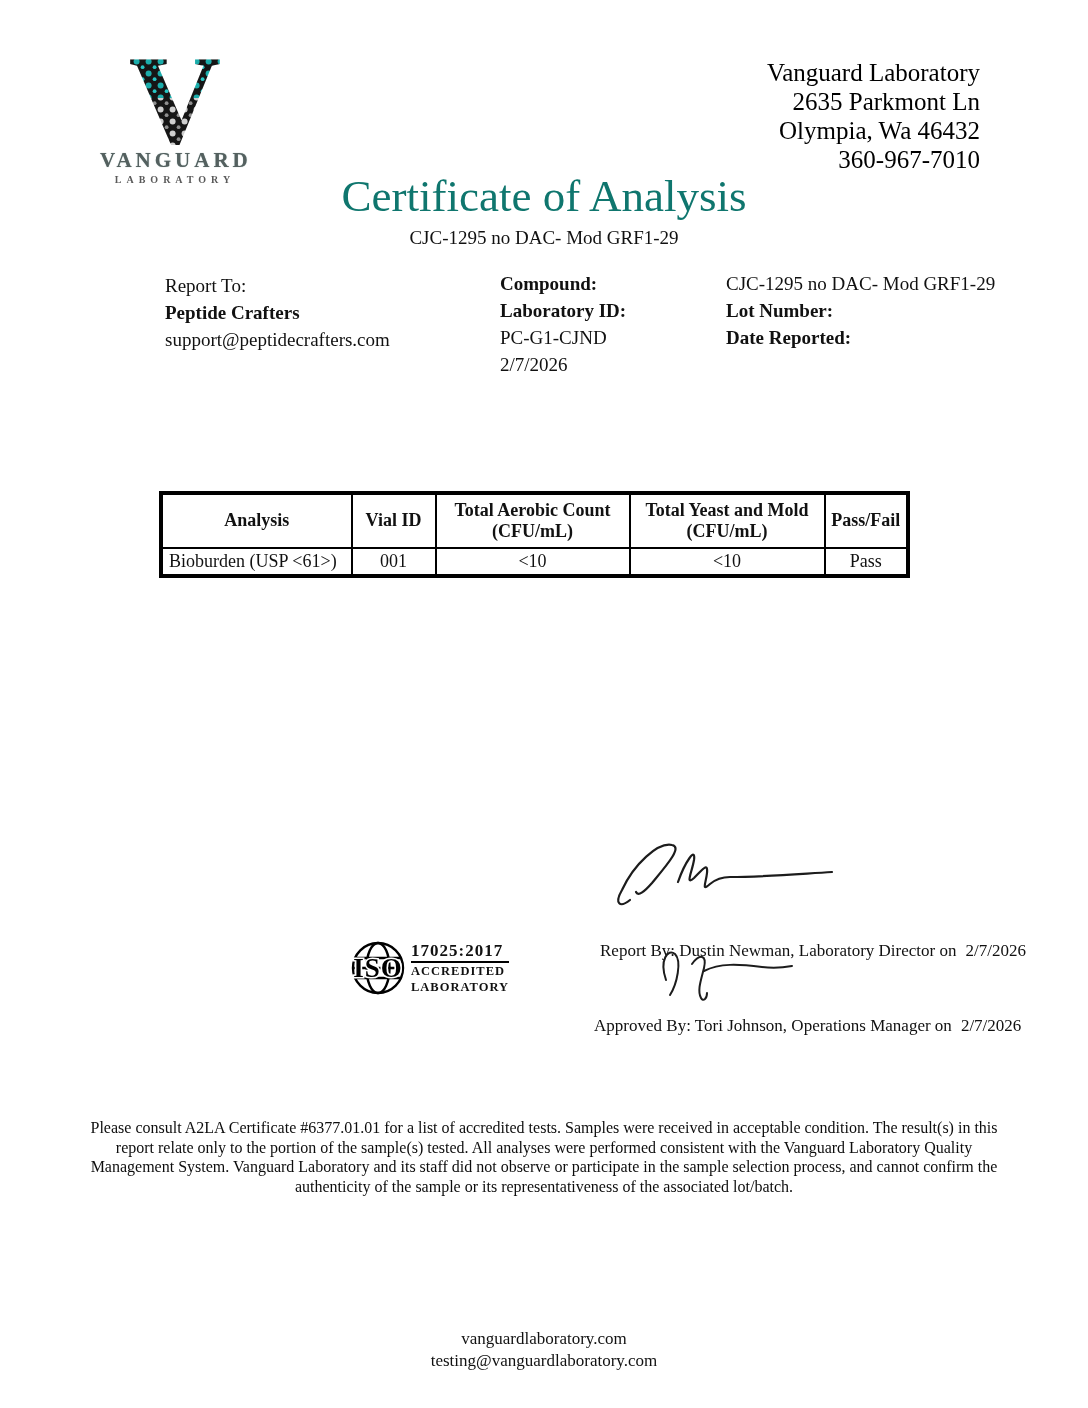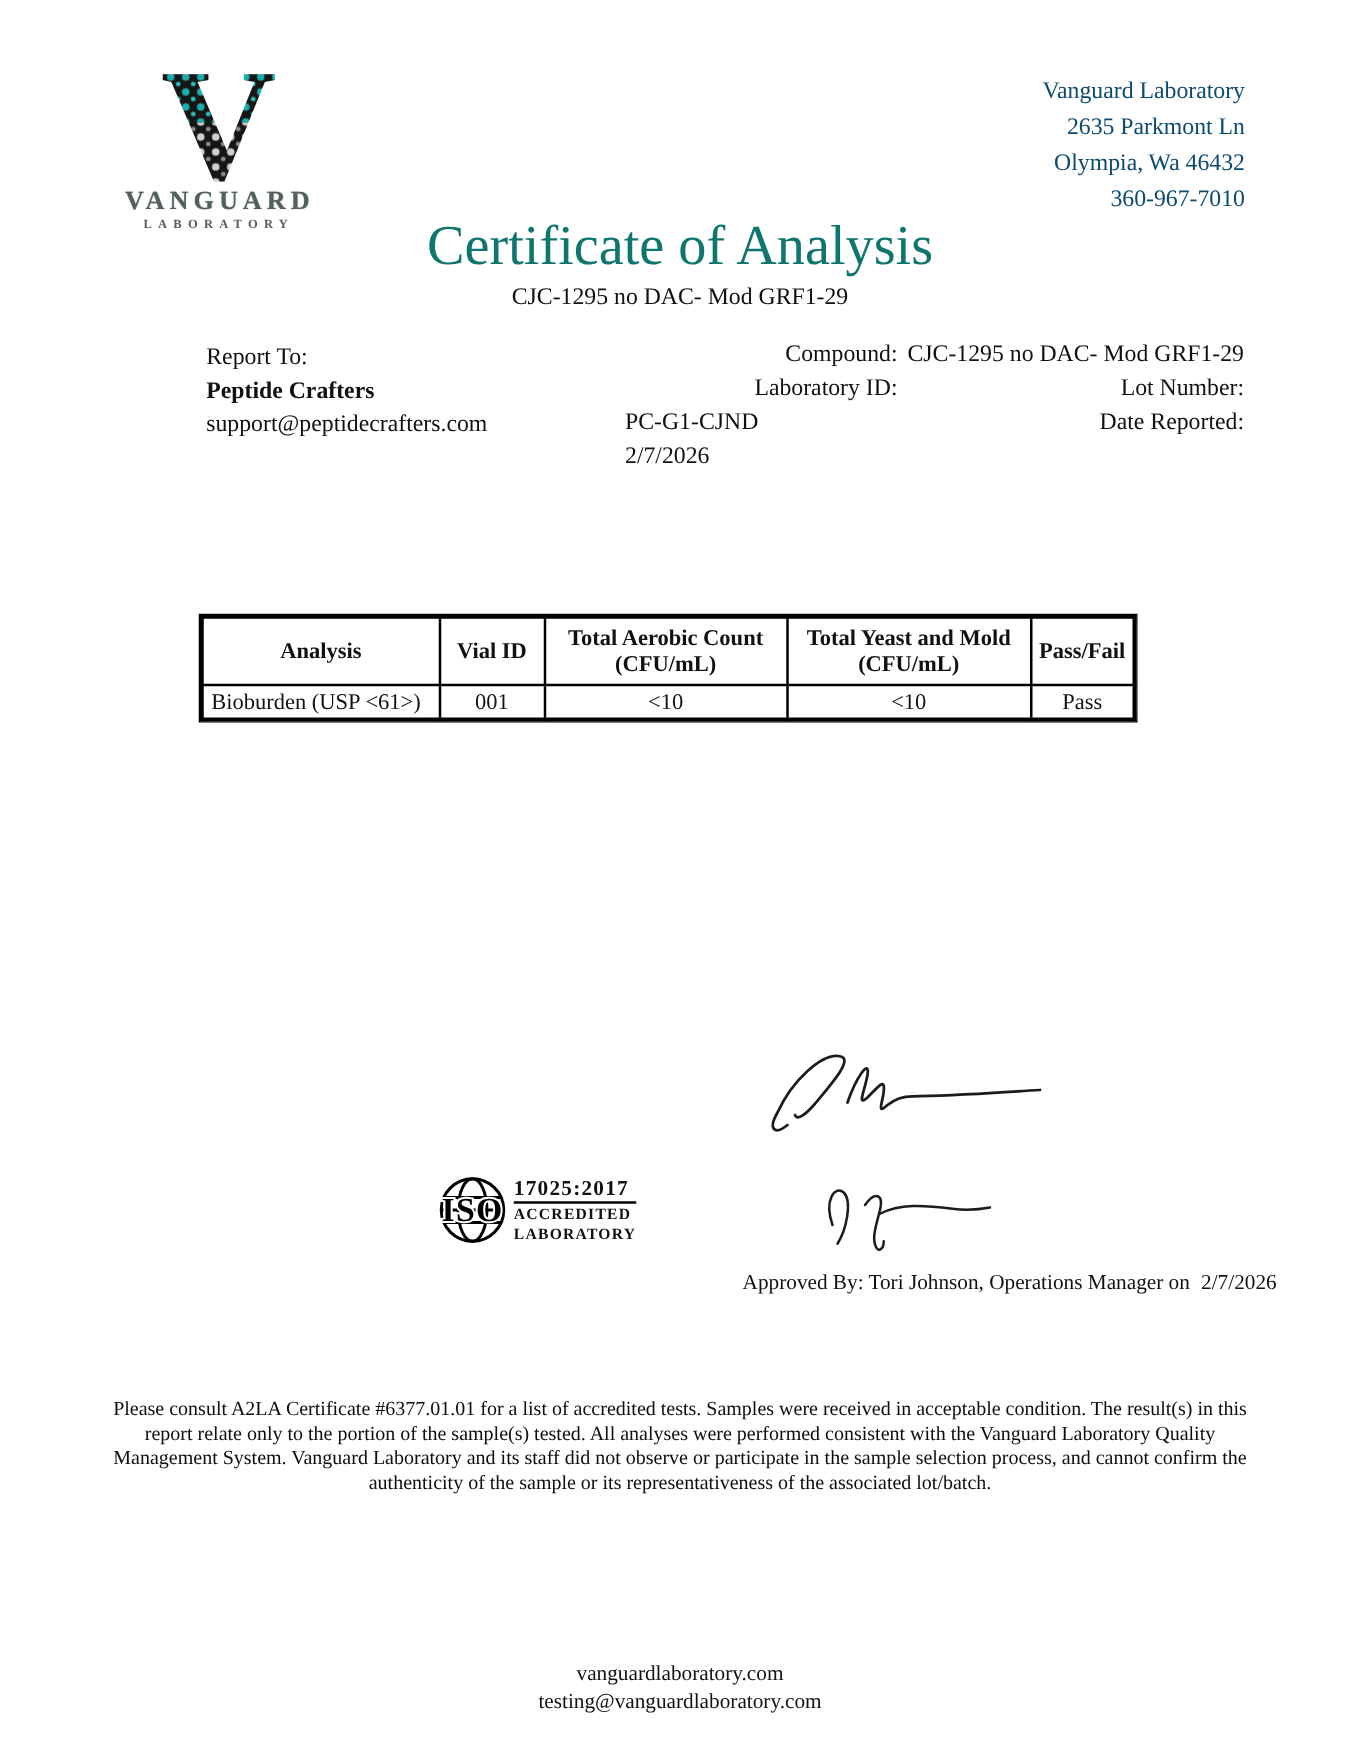--- a/index.html
+++ b/index.html
@@ -29,25 +29,25 @@
     font-size: 10px;
     font-weight: bold;
     letter-spacing: 5px;
     color: #5a5a5a;
     margin-top: 1px;
   }
 
   
   .address {
     position: absolute;
-    right: 92px; top: 58px;
+    right: 108px; top: 58px;
     text-align: right;
-    font-size: 19px;
+    font-size: 25px;
     line-height: 29px;
-    color: #0c4a6e;
+    color: #000000;
   }
 
   
   .doc-title {
     position: absolute;
     left: 0; right: 0; top: 170px;
     text-align: center;
     font-size: 45px;
     font-weight: normal;
     color: #0f766e;
@@ -64,21 +64,21 @@
   .report-to { position: absolute; left: 165px; top: 272px; font-size: 19px; line-height: 27px; }
   .report-to .rt-name { font-weight: bold; }
   .details {
     position: absolute; left: 500px; top: 270px;
     display: grid;
     grid-template-columns: 218px auto;
     column-gap: 8px;
     font-size: 19px;
     line-height: 27px;
   }
-  .details .d-label { text-align: right; white-space: pre; }
+  .details .d-label { white-space: pre; font-weight: bold; }
   .details .d-value { text-align: left; white-space: pre; }
 
   
   .results {
     position: absolute; left: 160px; top: 492px;
     border-collapse: collapse;
     table-layout: fixed;
     width: 746px;
     font-size: 18px;
   }
@@ -214,20 +214,23 @@
       </tr>
     </tbody>
   </table>
 
   <svg class="sig-svg" style="left:606px; top:836px;" width="248" height="78" viewBox="0 0 248 78">
     <g fill="none" stroke="#1c1c1c" stroke-width="2.2" stroke-linecap="round">
       <path d="M24,64 C14,72 8,68 16,54 C28,28 52,6 66,9 C77,11 60,30 46,47 C39,55 32,61 30,56"></path>
       <path d="M72,46 C79,26 90,10 88,24 C86,36 79,50 88,42 C97,33 102,26 101,37 C100,47 95,56 104,48 C110,43 117,41 124,41 C156,41 192,38 226,36"></path>
     </g>
   </svg>
+  <div class="sig-line" style="left:583px; top:921px;">
+    <span>Report By: Dustin Newman, Laboratory Director on</span><span class="sig-date">2/7/2026</span>
+  </div>
 
   <div class="iso">
     <svg width="56" height="56" viewBox="0 0 56 56">
       <g fill="none" stroke="#000" stroke-width="2.4">
         <circle cx="28" cy="28" r="25"></circle>
         <ellipse cx="28" cy="28" rx="11.5" ry="25"></ellipse>
         <path d="M4.5,18 L51.5,18 M3,28 L53,28 M4.5,38 L51.5,38"></path>
       </g>
       <text x="28" y="37" font-family="'Liberation Serif', serif" font-size="27" font-weight="bold" text-anchor="middle" fill="#000" stroke="#fff" stroke-width="3.2" paint-order="stroke" letter-spacing="1">ISO</text>
     </svg>

